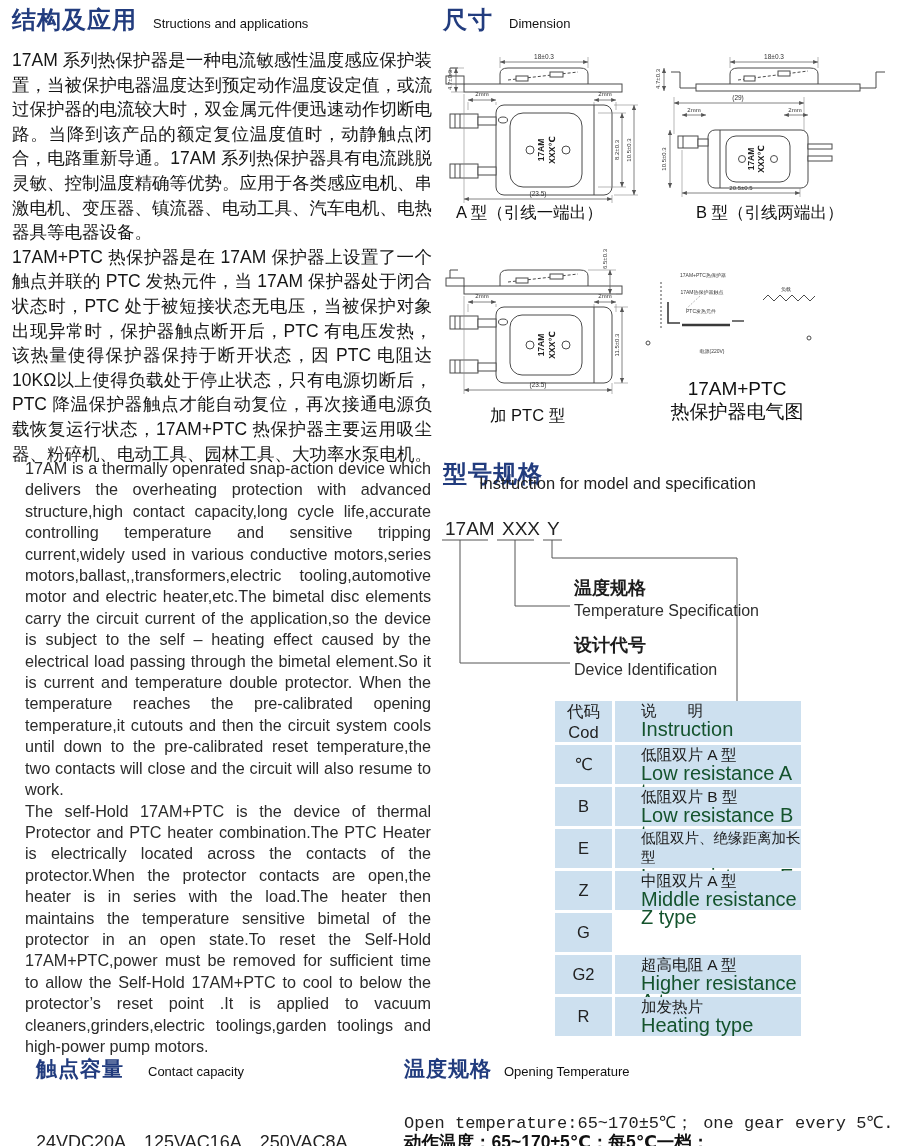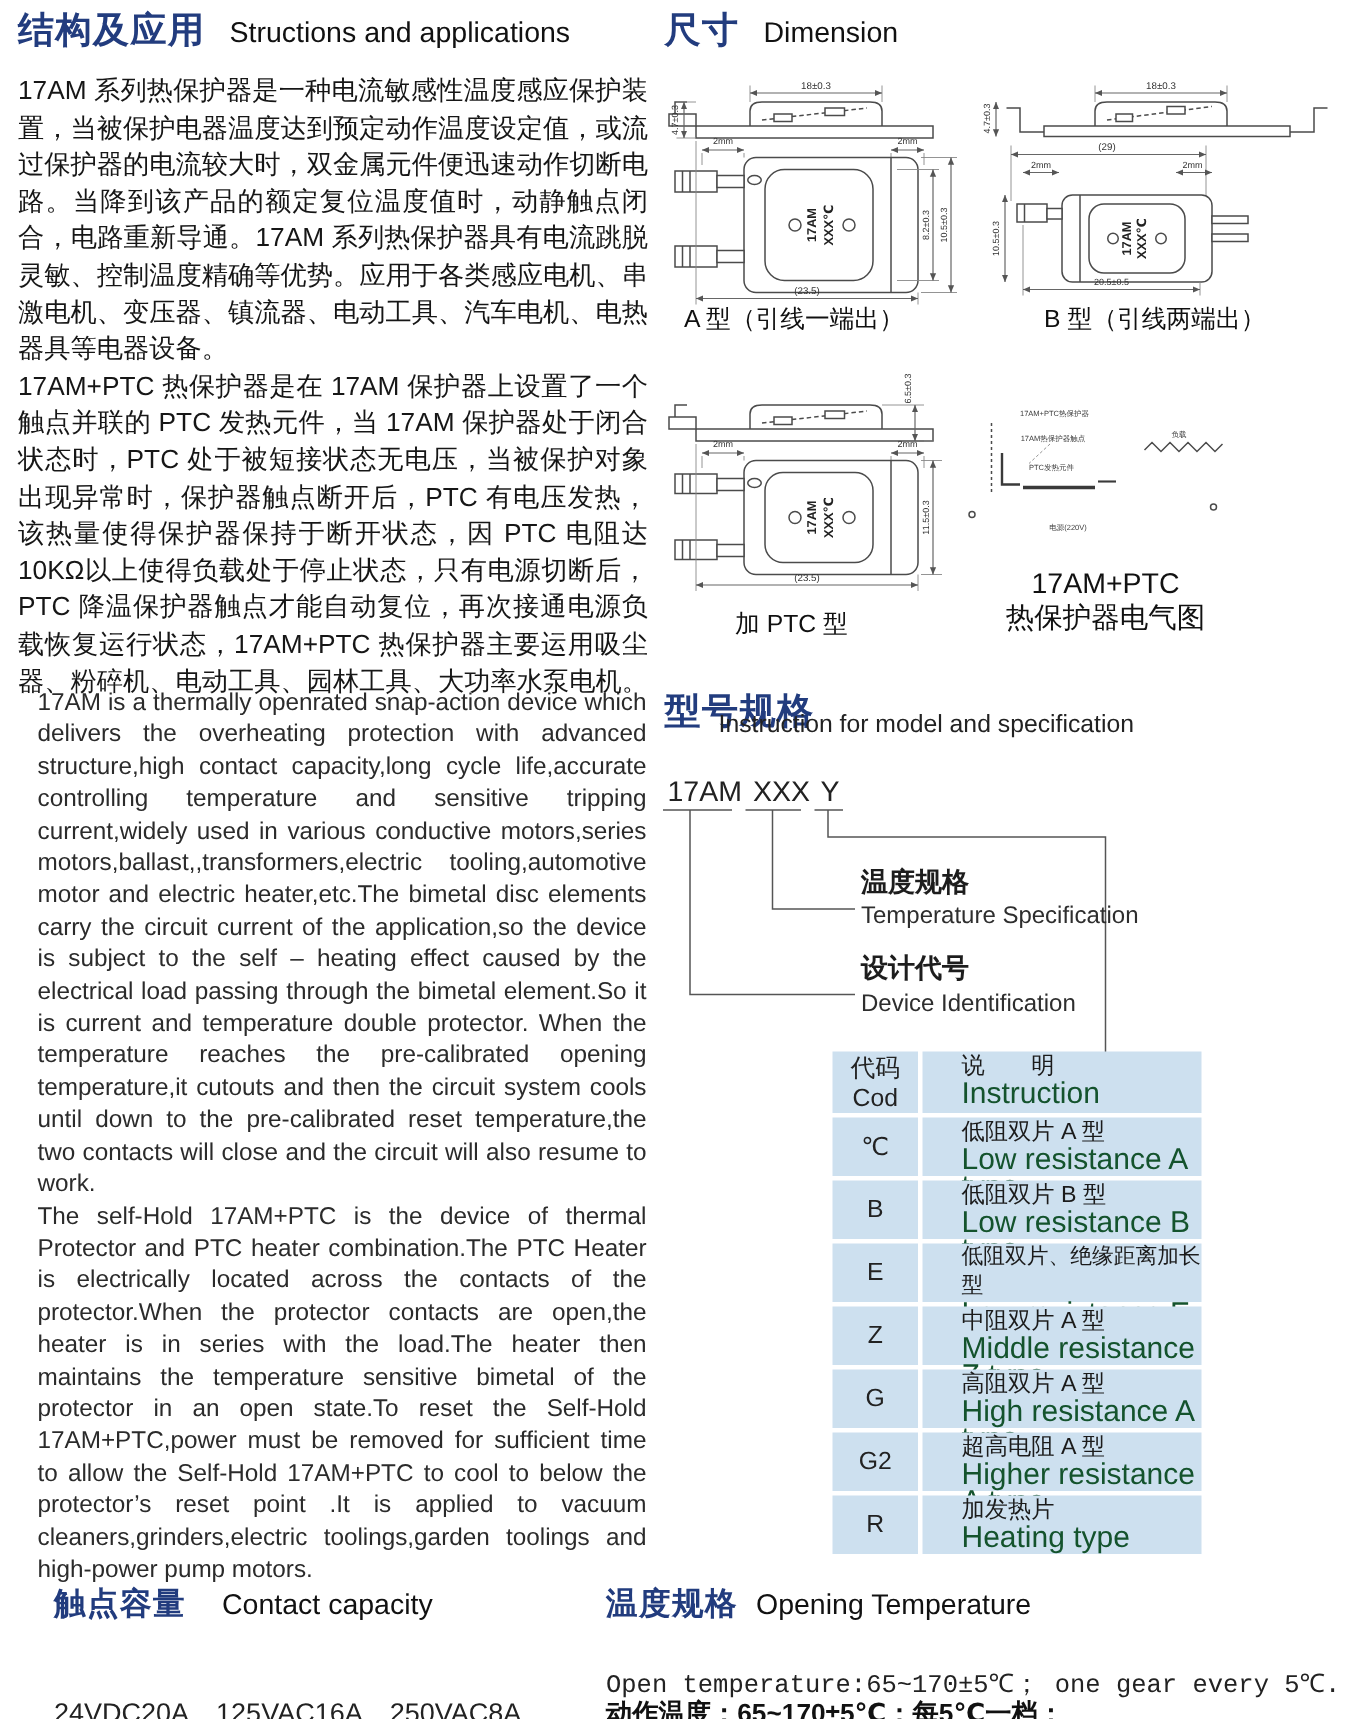--- a/index.html
+++ b/index.html
@@ -3,21 +3,21 @@
 <meta charset="utf-8">
 <style>
   html,body{margin:0;padding:0;}
   body{
     width:900px;height:1146px;position:relative;background:#ffffff;
     font-family:"Liberation Sans","DejaVu Sans",sans-serif;color:#1a1a1a;
     overflow:hidden;
   }
   .abs{position:absolute;}
   .h-zh{color:#223c7e;font-weight:bold;font-size:24px;letter-spacing:1px;}
-  .h-en{color:#111;font-size:19px;}
+  .h-en{color:#111;font-size:13px;}
   .h-row{display:flex;align-items:baseline;gap:16px;}
   .cn-para{font-size:17.5px;line-height:24.6px;text-align:justify;color:#161616;}
   .cn-para p{margin:0;}
   .en-para{font-size:16.2px;line-height:21.4px;text-align:justify;color:#2b2b2b;}
   .en-para p{margin:0;}
   
   .model-part{font-size:19px;color:#222;}
   .lbl-zh{font-size:18px;font-weight:bold;color:#1d1d1d;}
   .lbl-en{font-size:16px;color:#2e2e2e;}
   
@@ -317,24 +317,20 @@
   </div>
   <div class="trow">
     <div class="tcode">Z</div>
     <div class="tdesc">
       <div class="zh">中阻双片 A 型</div>
       <div class="en">Middle resistance Z type</div>
     </div>
   </div>
   <div class="trow">
     <div class="tcode">G</div>
-    <div class="tdesc">
-      <div class="zh">高阻双片 A 型</div>
-      <div class="en">High resistance A type</div>
-    </div>
   </div>
   <div class="trow">
     <div class="tcode">G2</div>
     <div class="tdesc">
       <div class="zh">超高电阻 A 型</div>
       <div class="en">Higher resistance A type</div>
     </div>
   </div>
   <div class="trow">
     <div class="tcode">R</div>

